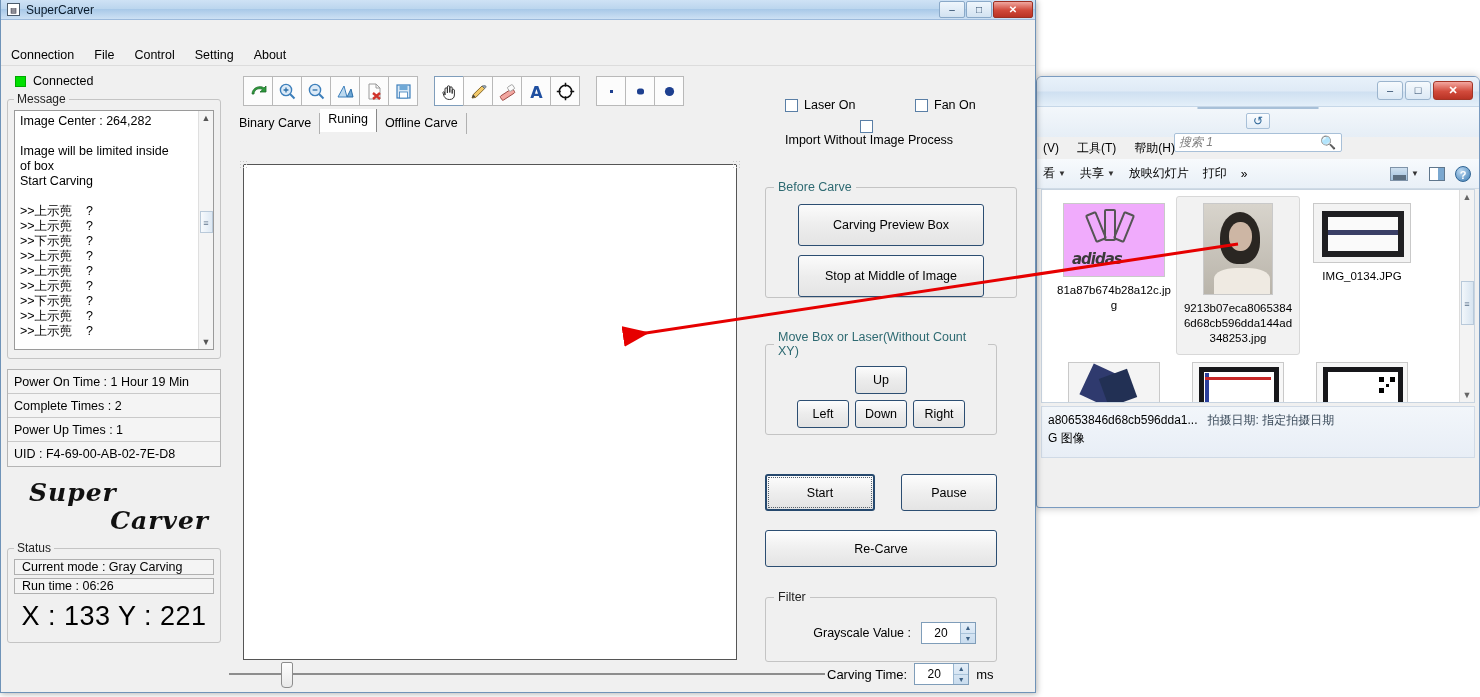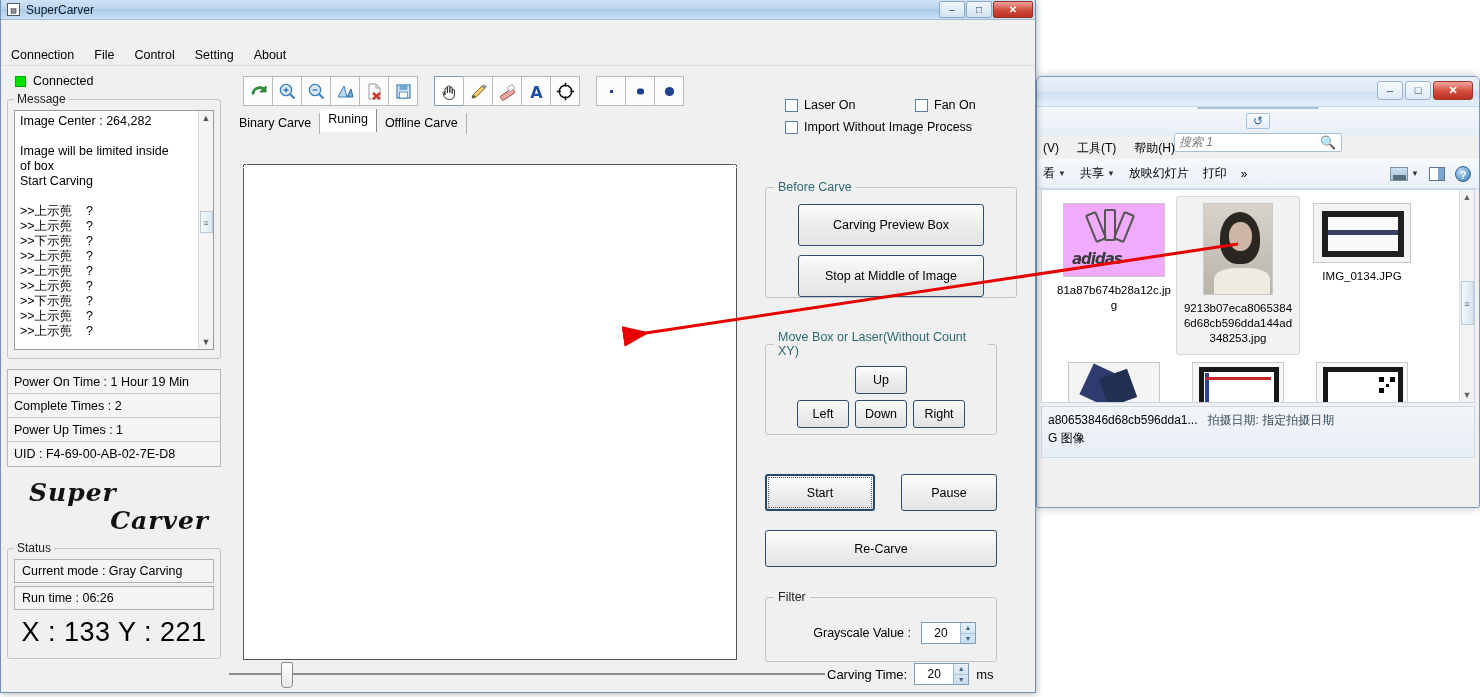--- a/index.html
+++ b/index.html
@@ -220,21 +220,21 @@
   #brand { text-align:center; margin-top:12px; }
   #brand .l1, #brand .l2 {
     font-family:"DejaVu Serif", serif;
     font-weight:bold; font-style:italic; font-size:25px; letter-spacing:1px; color:#111;
     line-height:28px;
   }
   #brand .l1 { text-align:left; padding-left:22px; }
   #brand .l2 { text-align:right; padding-right:12px; }
 
   #status-grp { margin-top: 6px; }
-  .st-field { height:24px; border:1px solid #b0b0b0; background:#f4f4f4;
+  .st-field { height:16px; border:1px solid #b0b0b0; background:#f4f4f4;
               display:flex; align-items:center; padding-left:7px; font-size:12.5px; margin-bottom:3px;}
   #xy { font-size:27px; text-align:center; padding: 4px 0 2px 0; letter-spacing:0.5px; }
 
   
   #right-area { position:absolute; left:226px; top:2px; right:6px; bottom:0; }
 
   #toolbar { height:42px; display:flex; align-items:center; padding-top:4px; padding-left:16px; }
   .tgroup { display:flex; }
   .tgap { width:16px; }
   .tbtn {
@@ -660,21 +660,21 @@
             <span style="display:flex;align-items:center;width:130px;">
               <span class="chk"></span>
               <span>Laser On</span>
             </span>
             <span style="display:flex;align-items:center;">
               <span class="chk"></span>
               <span>Fan On</span>
             </span>
           </div>
           <div class="chk-row">
-            <span style="display:flex;align-items:center;">
+            <span style="display:flex;align-items:center;flex-direction:column;">
               <span class="chk"></span>
               <span>Import Without  Image Process</span>
             </span>
           </div>
         </div>
 
         <fieldset class="panel-grp" id="before-carve">
           <legend>Before Carve</legend>
           <button class="bigbtn">Carving Preview Box</button>
           <button class="bigbtn" style="margin-top:9px;">Stop at Middle of Image</button>

